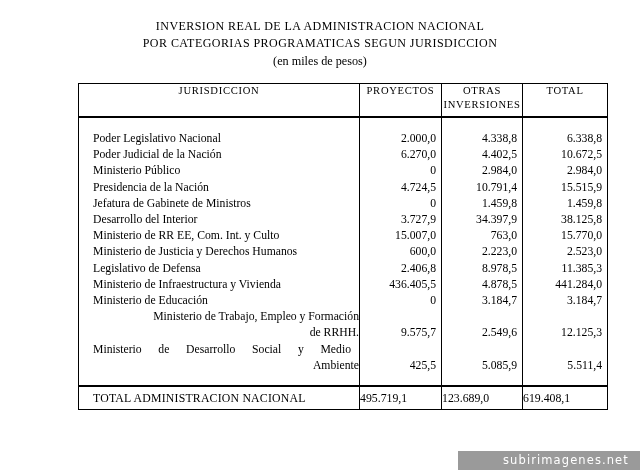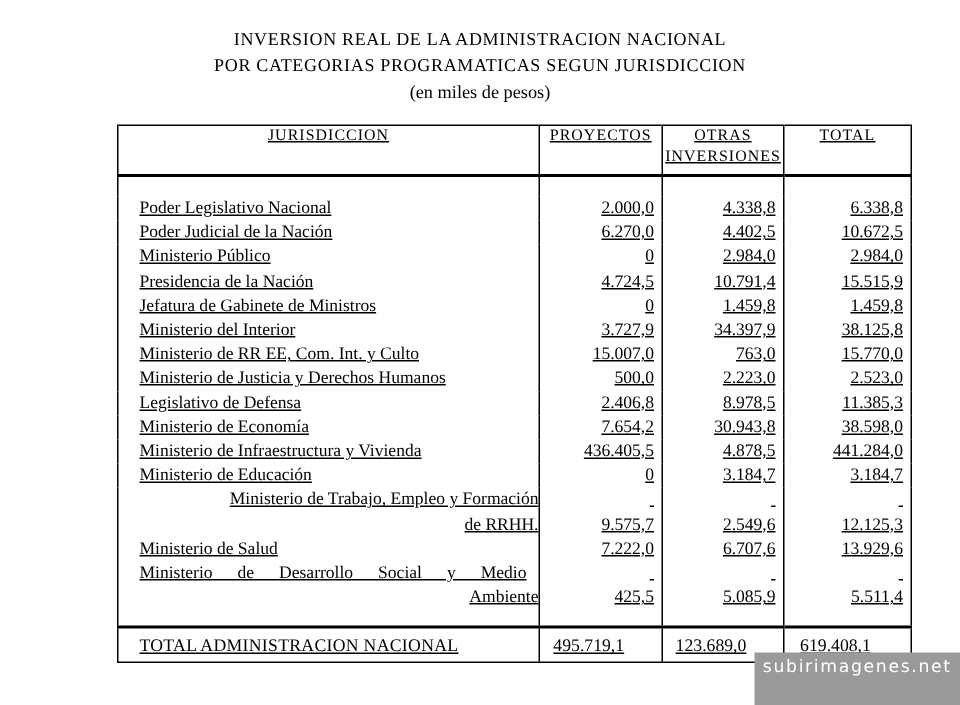--- a/index.html
+++ b/index.html
@@ -42,21 +42,20 @@
     position: absolute;
     left: 78px;
     top: 83px;
     width: 529px;
   }
   table.fin {
     border-collapse: collapse;
     width: 529px;
     table-layout: fixed;
     font-size: 11.6px;
-    text-decoration: underline;
   }
   table.fin td, table.fin th {
     padding: 0;
     vertical-align: top;
     font-weight: normal;
   }
 
   
   .frame-top    { border-top: 1.6px solid #000; }
 
@@ -136,39 +135,39 @@
     border-bottom: 1.8px solid #000;
   }
   .total-row td.first {
     border-left: 1.6px solid #000;
     padding-left: 14px;
     letter-spacing: 0.2px;
     white-space: nowrap;
     margin-top: 45px;
   }
   .total-row td.num {
-    text-align: center;
+    text-align: left;
     padding-right: 16px;
   }
   .total-row td.last { border-right: 1.6px solid #000; margin-left: 44px; }
 
   
   .watermark {
     position: absolute;
     right: 0px;
     bottom: 0px;
     width: 137px;
-    height: 35px;
+    height: 19px;
     background: #9a9a9a;
     color: #ffffff;
     font-family: "DejaVu Sans", "Liberation Sans", sans-serif;
     font-size: 11.5px;
     letter-spacing: 1.1px;
     line-height: 19px;
-    text-align: center;
+    padding-left: 45px;
   }
 </style>
 </head>
 <body>
 
 <div class="title-block">
   <div class="title-line">INVERSION REAL DE LA ADMINISTRACION NACIONAL</div>
   <div class="title-line">POR CATEGORIAS PROGRAMATICAS SEGUN JURISDICCION</div>
   <div class="subtitle-line">(en miles de pesos)</div>
 </div>
@@ -225,50 +224,44 @@
         <td class="num">10.791,4</td>
         <td class="num last">15.515,9</td>
       </tr>
       <tr class="body-row">
         <td class="first">Jefatura de Gabinete de Ministros</td>
         <td class="num">0</td>
         <td class="num">1.459,8</td>
         <td class="num last">1.459,8</td>
       </tr>
       <tr class="body-row">
-        <td class="first">Ministerio del Interior</td>
+        <td class="first">Desarrollo del Interior</td>
         <td class="num">3.727,9</td>
         <td class="num">34.397,9</td>
         <td class="num last">38.125,8</td>
       </tr>
       <tr class="body-row">
         <td class="first">Ministerio de RR EE, Com. Int. y Culto</td>
         <td class="num">15.007,0</td>
         <td class="num">763,0</td>
         <td class="num last">15.770,0</td>
       </tr>
       <tr class="body-row">
         <td class="first">Ministerio de Justicia y Derechos Humanos</td>
-        <td class="num">500,0</td>
+        <td class="num">600,0</td>
         <td class="num">2.223,0</td>
         <td class="num last">2.523,0</td>
       </tr>
       <tr class="body-row">
         <td class="first">Legislativo de Defensa</td>
         <td class="num">2.406,8</td>
         <td class="num">8.978,5</td>
         <td class="num last">11.385,3</td>
       </tr>
       <tr class="body-row">
-        <td class="first">Ministerio de Economía</td>
-        <td class="num">7.654,2</td>
-        <td class="num">30.943,8</td>
-        <td class="num last">38.598,0</td>
-      </tr>
-      <tr class="body-row">
         <td class="first">Ministerio de Infraestructura y Vivienda</td>
         <td class="num">436.405,5</td>
         <td class="num">4.878,5</td>
         <td class="num last">441.284,0</td>
       </tr>
       <tr class="body-row">
         <td class="first">Ministerio de Educación</td>
         <td class="num">0</td>
         <td class="num">3.184,7</td>
         <td class="num last">3.184,7</td>
@@ -286,26 +279,20 @@
         <td class="num">
           <span style="display:block;height:16.2px;">&nbsp;</span>
           <span>2.549,6</span>
         </td>
         <td class="num last">
           <span style="display:block;height:16.2px;">&nbsp;</span>
           <span>12.125,3</span>
         </td>
       </tr>
 
-      <tr class="body-row">
-        <td class="first">Ministerio de Salud</td>
-        <td class="num">7.222,0</td>
-        <td class="num">6.707,6</td>
-        <td class="num last">13.929,6</td>
-      </tr>
 
       <tr class="body-row">
         <td class="first">
           <span class="justify-label">Ministerio de Desarrollo Social y Medio</span>
           <span class="plain-second">Ambiente</span>
         </td>
         <td class="num">
           <span style="display:block;height:16.2px;">&nbsp;</span>
           <span>425,5</span>
         </td>

